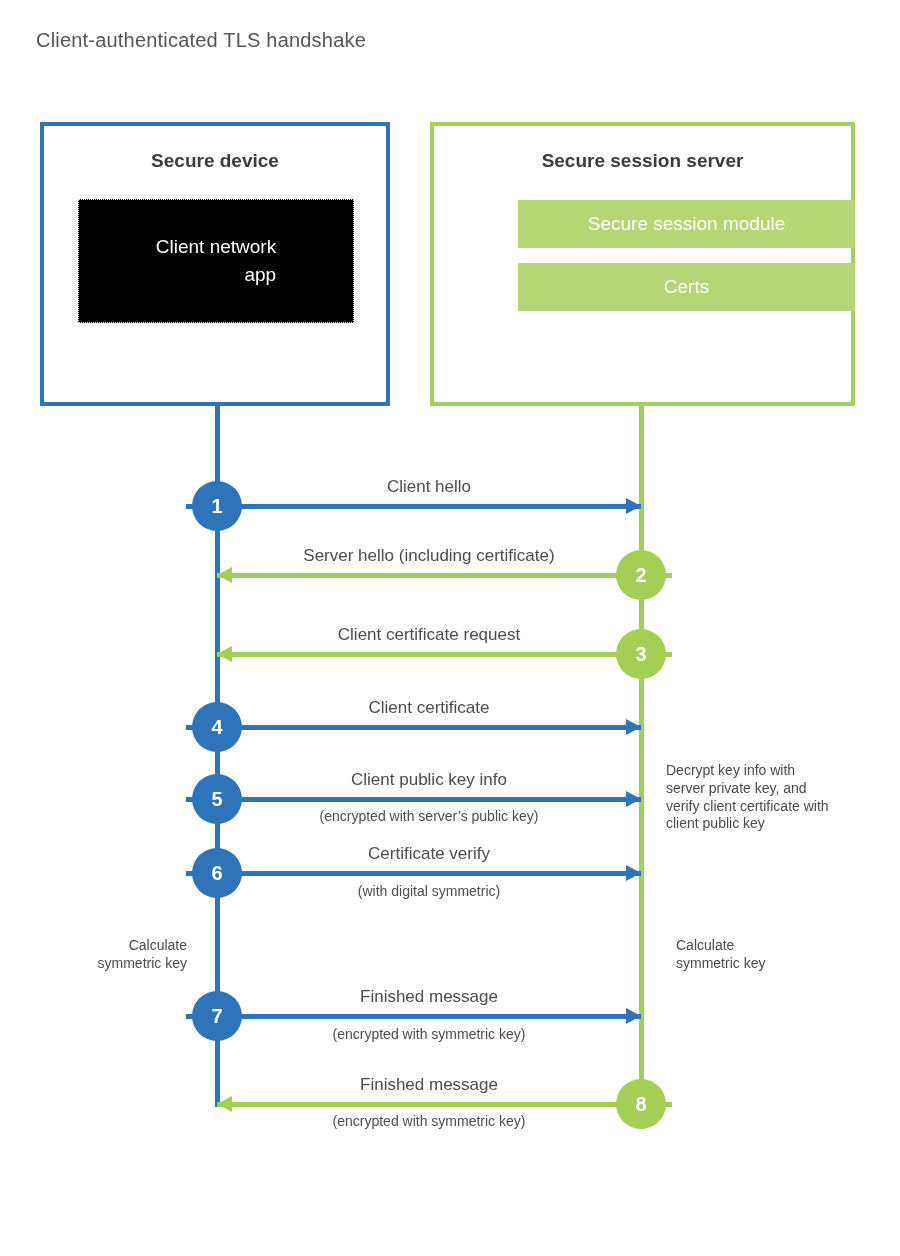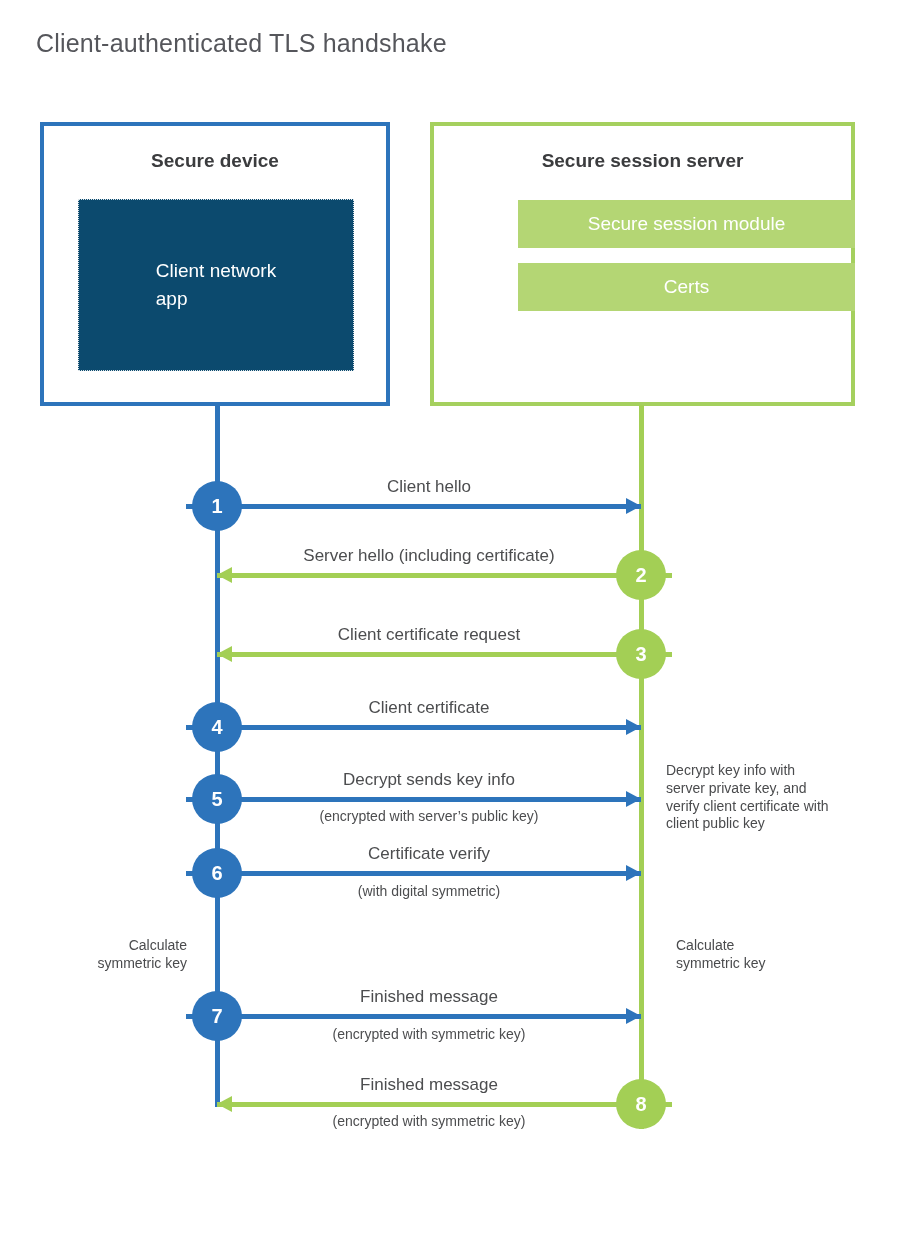--- a/index.html
+++ b/index.html
@@ -5,36 +5,36 @@
   * { margin: 0; padding: 0; box-sizing: border-box; }
   html, body { background: #ffffff; }
   body {
     font-family: "Liberation Sans", "DejaVu Sans", sans-serif;
     width: 900px; height: 1256px; position: relative; overflow: hidden;
   }
   #canvas { position: absolute; inset: 0; width: 900px; height: 1256px; background: #fff; }
 
   .title {
     position: absolute; left: 36px; top: 29px;
-    font-size: 25px; font-weight: 300; color: #55565b; letter-spacing: 0.2px;
+    font-size: 20px; font-weight: 300; color: #55565b; letter-spacing: 0.2px;
   }
 
   
   .actor-box { position: absolute; top: 122px; height: 284px; background: #fff; }
   .client-box { left: 40px; width: 350px; border: 4px solid #2d74bb; }
   .server-box { left: 430px; width: 425px; border: 4px solid #a5d05e; }
   .actor-title {
     position: absolute; left: 0; right: 0; top: 24px;
     text-align: center; font-size: 19px; font-weight: 700; color: #3b3c3e;
   }
   .app-box {
-    position: absolute; left: 34px; top: 73px; width: 276px; height: 172px;
-    background: #0c4a6e; border: 1px dotted rgba(255,255,255,0.85);
+    position: absolute; left: 34px; top: 73px; width: 276px; height: 124px;
+    background: #000000; border: 1px dotted rgba(255,255,255,0.85);
     display: flex; align-items: center; justify-content: center;
-    color: #fff; font-size: 19px; text-align: left; white-space: pre-line; line-height: 1.45;
+    color: #fff; font-size: 19px; text-align: right; white-space: pre-line; line-height: 1.45;
   }
   .module-bar {
     position: absolute; left: 39px; width: 337px; height: 48px;
     background: #b4d674; color: #fff; font-size: 19px;
     display: flex; align-items: center; justify-content: center; margin-left: 45px;
   }
   .bar-0 { top: 74px; } .bar-1 { top: 137px; } .bar-2 { top: 199px; }
 
   
   .vline { position: absolute; width: 5px; z-index: 1; }
@@ -126,21 +126,21 @@
 
   <div>
     <div class="msg-label" style="top:698px">Client certificate</div>
     <div class="arrow blue" style="top:725px">
         <span class="head head-right"></span>
       </div>
     <div class="circle blue" style="top:702px">4</div>
   </div>
 
   <div>
-    <div class="msg-label" style="top:770px">Decrypt sends key info</div>
+    <div class="msg-label" style="top:770px">Client public key info</div>
     <div class="arrow blue" style="top:797px">
         <span class="head head-right"></span>
       </div>
     <div class="circle blue" style="top:774px">5</div>
     <div class="msg-sub" style="top:808px">(encrypted with server’s public key)</div>
   </div>
 
   <div>
     <div class="msg-label" style="top:844px">Certificate verify</div>
     <div class="arrow blue" style="top:871px">

